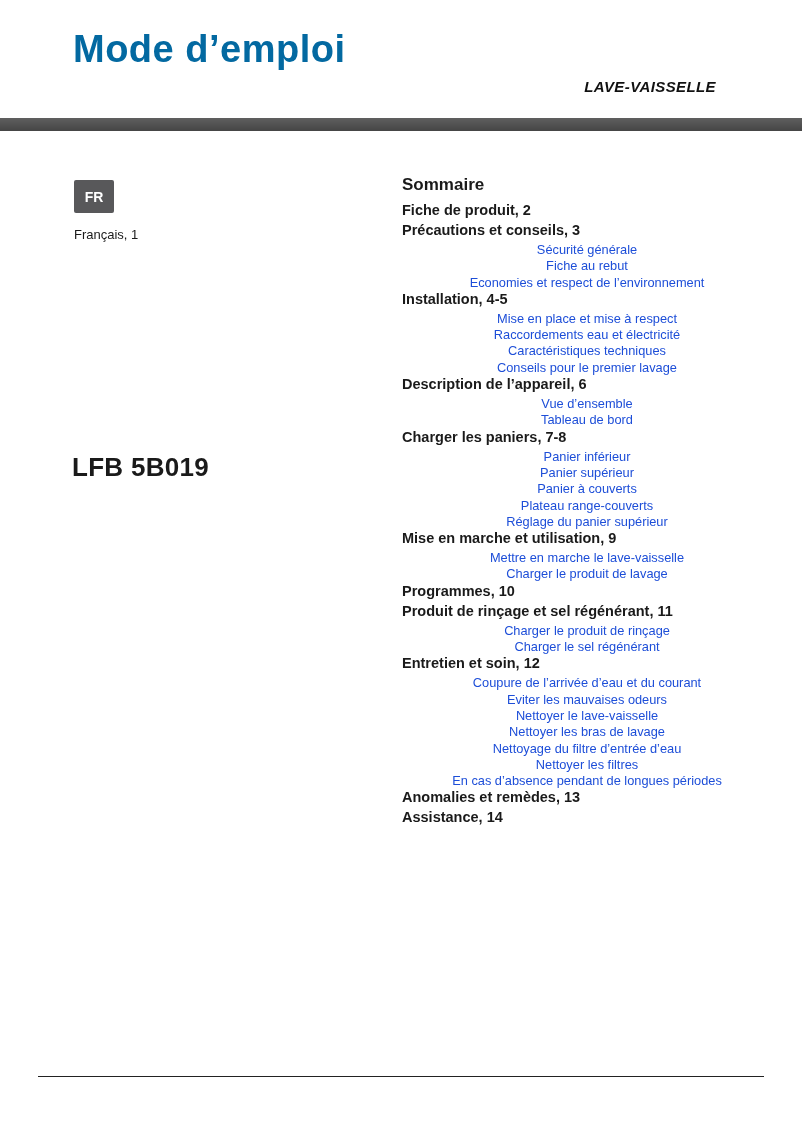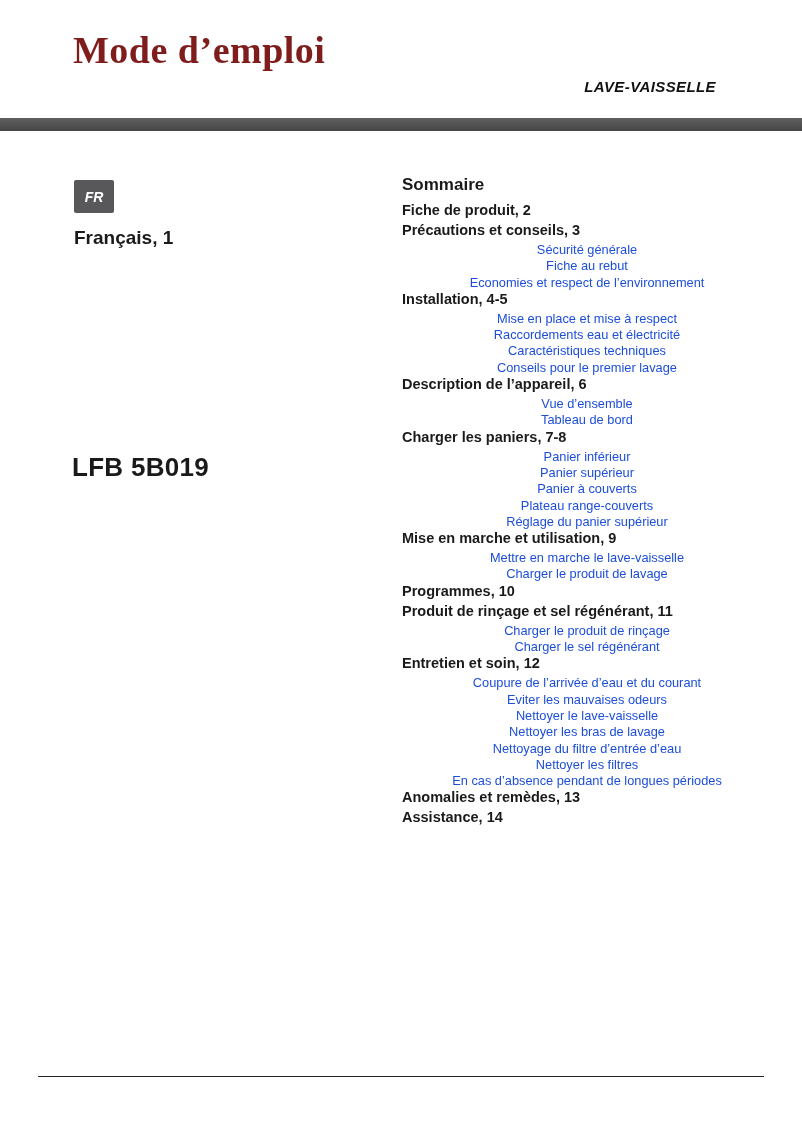--- a/index.html
+++ b/index.html
@@ -14,22 +14,21 @@
   }
   .page { position: absolute; inset: 0; }
 
   .doc-title {
     position: absolute;
     left: 73px;
     top: 28px;
     font-size: 38px;
     font-weight: bold;
     letter-spacing: 0.5px;
-    color: #7f1d1d;
-    font-family: Liberation Serif, serif;
+    color: #0369a1;
   }
   .appliance-type {
     position: absolute;
     right: 86px;
     top: 78px;
     font-size: 15px;
     font-weight: bold;
     letter-spacing: 0.4px;
     color: #111111;
     font-style: italic;
@@ -50,28 +49,27 @@
     width: 40px;
     height: 33px;
     background: #58585a;
     color: #ffffff;
     font-size: 14px;
     font-weight: bold;
     display: flex;
     align-items: center;
     justify-content: center;
     border-radius: 2px;
-    font-style: italic;
   }
   .lang-label {
     position: absolute;
     left: 74px;
     top: 227px;
-    font-size: 19px;
-    font-weight: bold;
+    font-size: 13px;
+    font-weight: normal;
   }
   .model-number {
     position: absolute;
     left: 72px;
     top: 452px;
     font-size: 26px;
     font-weight: bold;
     letter-spacing: 0.3px;
   }
 

